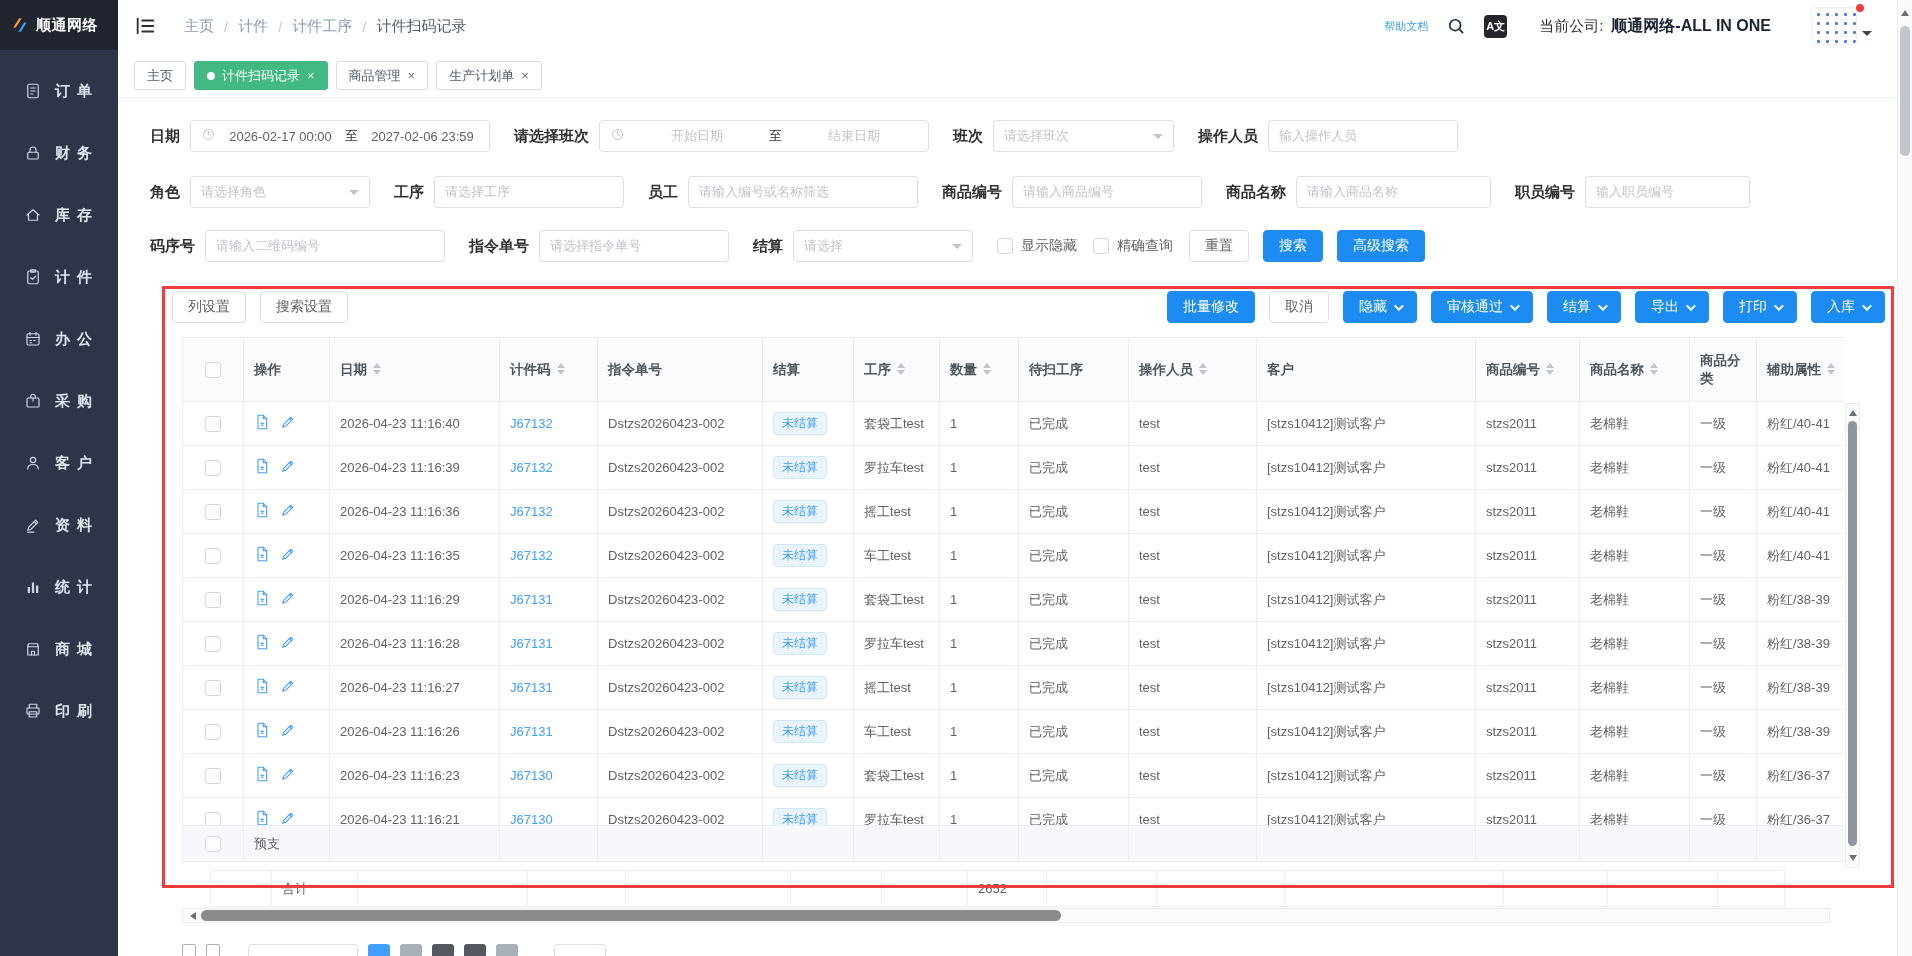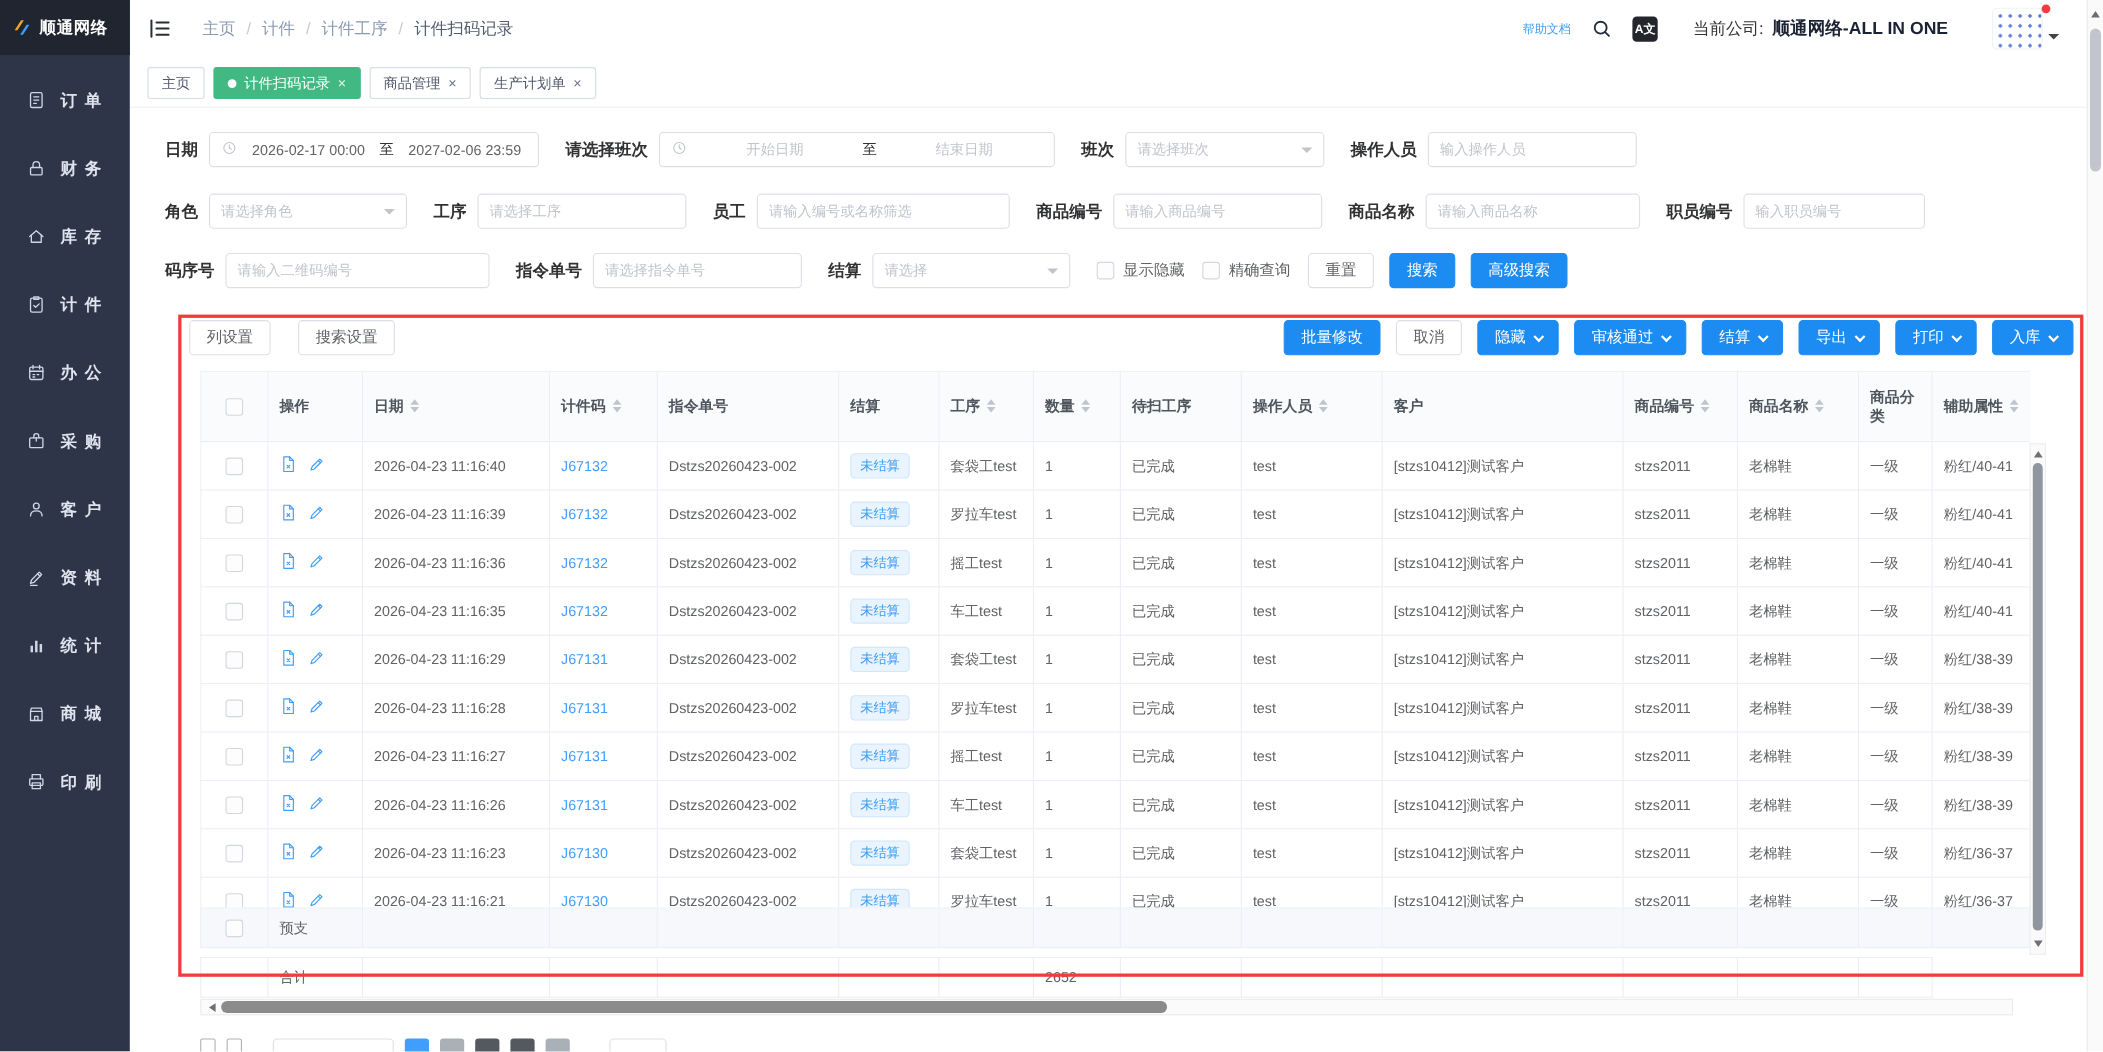--- a/index.html
+++ b/index.html
@@ -67,21 +67,21 @@
   .clock-icon svg{width:15px;height:15px;stroke:#c0c4cc;fill:none;stroke-width:1.6;stroke-linecap:round;}
   .sel-caret{width:0;height:0;border:5px solid transparent;border-top-color:#c0c4cc;margin-top:5px;}
   .cb{width:16px;height:16px;border:1px solid #d3d7de;border-radius:3px;background:#fdfdfe;display:inline-block;flex:0 0 16px;cursor:pointer;}
   .cbgroup{display:flex;align-items:center;gap:8px;margin-right:16px;cursor:pointer;}
   .cblabel{font-size:14px;color:#606266;white-space:nowrap;}
   .btn{height:32px;border-radius:4px;font-size:14px;padding:0 15px;display:inline-flex;align-items:center;justify-content:center;gap:7px;border:1px solid #dcdfe6;background:#fff;color:#606266;cursor:pointer;white-space:nowrap;}
   .btn.primary{background:#1d8cf2;border-color:#1d8cf2;color:#fff;}
   .chev{width:7px;height:7px;border-right:2px solid currentColor;border-bottom:2px solid currentColor;transform:rotate(45deg) translateY(-2px);}
 
   
-  .toolbar-left{position:absolute;top:291px;left:54px;display:flex;gap:25px;}
+  .toolbar-left{position:absolute;top:291px;left:54px;display:flex;gap:14px;}
   .toolbar-right{position:absolute;top:291px;right:27px;display:flex;gap:14px;}
 
   
   .table-wrap{position:absolute;left:64px;top:337px;width:1663px;}
   table{table-layout:fixed;border-collapse:collapse;width:1663px;background:#fff;}
   th,td{border:1px solid #ebeef5;overflow:hidden;white-space:nowrap;}
   thead th{height:64px;background:#fafbfd;}
   .hcell{display:flex;align-items:center;gap:6px;padding:0 10px;font-size:13.5px;font-weight:700;color:#4e555d;white-space:normal;line-height:1.3;text-align:left;}
   .hcell.center{justify-content:center;padding:0;}
   tbody td{height:44px;font-size:13px;color:#606266;padding:0 10px;background:#fff;}
@@ -90,21 +90,21 @@
   .tclip{height:488px;overflow:hidden;}
   .sort{display:inline-flex;flex-direction:column;gap:2px;cursor:pointer;flex:0 0 auto;}
   .sort .up{width:0;height:0;border:4px solid transparent;border-bottom:5px solid #c0c4cc;border-top:0;}
   .sort .dn{width:0;height:0;border:4px solid transparent;border-top:5px solid #c0c4cc;border-bottom:0;}
   .ops{display:inline-flex;gap:10px;align-items:center;}
   .opicon{width:16px;height:16px;stroke:#409eff;fill:none;stroke-width:1.6;stroke-linecap:round;stroke-linejoin:round;cursor:pointer;}
   .link{color:#409eff;text-decoration:none;cursor:pointer;}
   .tag{display:inline-block;padding:3px 8px;background:#e9f4ff;border:1px solid #cfe6fb;color:#3d9df5;border-radius:4px;font-size:12px;line-height:1.2;}
   .prepay-table{margin-top:0;}
   .prepay-table td{background:#f6f8fb;height:36px;}
-  .total-table{margin-top:8px;}
+  .total-table{margin-top:8px;margin-left:28px;}
   .total-table td{height:36px;}
 
   
   .tv-scroll{position:absolute;left:1727px;top:403px;width:15px;height:465px;background:#fafafa;border:1px solid #ededed;}
   .tv-up,.tv-dn{position:absolute;left:0;width:13px;height:14px;display:flex;align-items:center;justify-content:center;cursor:pointer;}
   .tv-up{top:0;}
   .tv-dn{bottom:0;}
   .tri-up{width:0;height:0;border:4px solid transparent;border-bottom:6px solid #6b7078;}
   .tri-dn{width:0;height:0;border:4px solid transparent;border-top:6px solid #6b7078;}
   .tv-thumb{position:absolute;left:2px;top:17px;width:9px;height:425px;background:#90969e;border-radius:5px;cursor:grab;}
@@ -338,21 +338,21 @@
                 <circle cx="12" cy="12" r="8"></circle>
                 <path d="M12 7.5V12l3 1.8"></path>
               </svg></span>
           <span class="range-part">2026-02-17 00:00</span>
           <span class="range-sep">至</span>
           <span class="range-part">2027-02-06 23:59</span>
         </div>
       </div>
       <div class="fgroup">
         <span class="flabel">请选择班次</span>
-        <div class="field" style="width:360px">
+        <div class="field" style="width:330px">
           <span class="clock-icon"><svg viewBox="0 0 24 24">
                 <circle cx="12" cy="12" r="8"></circle>
                 <path d="M12 7.5V12l3 1.8"></path>
               </svg></span>
           <span class="range-part ph">开始日期</span>
           <span class="range-sep">至</span>
           <span class="range-part ph">结束日期</span>
         </div>
       </div>
       <div class="fgroup">

